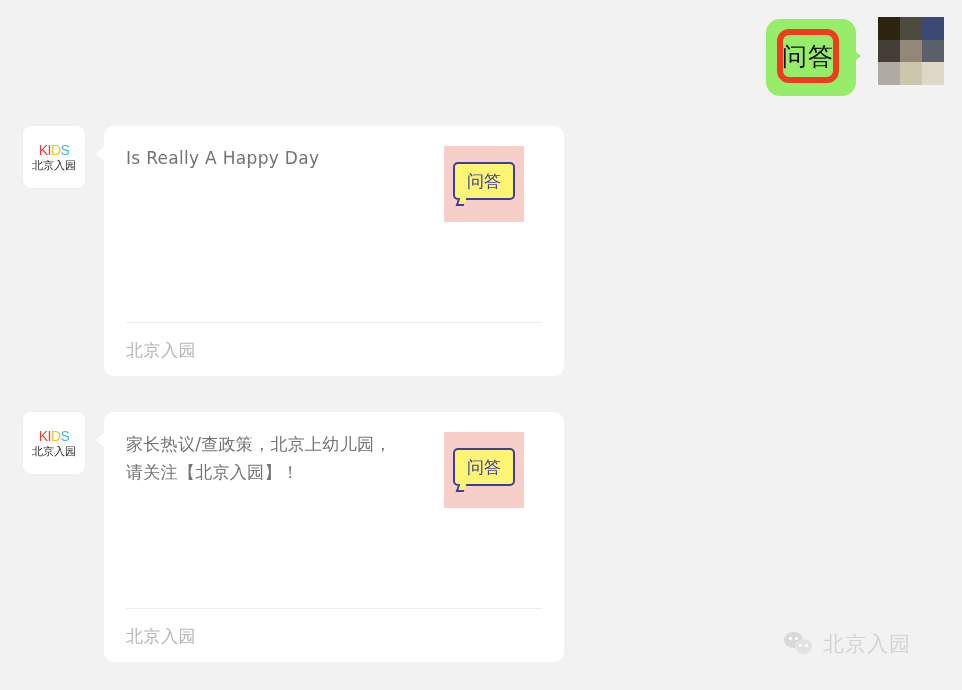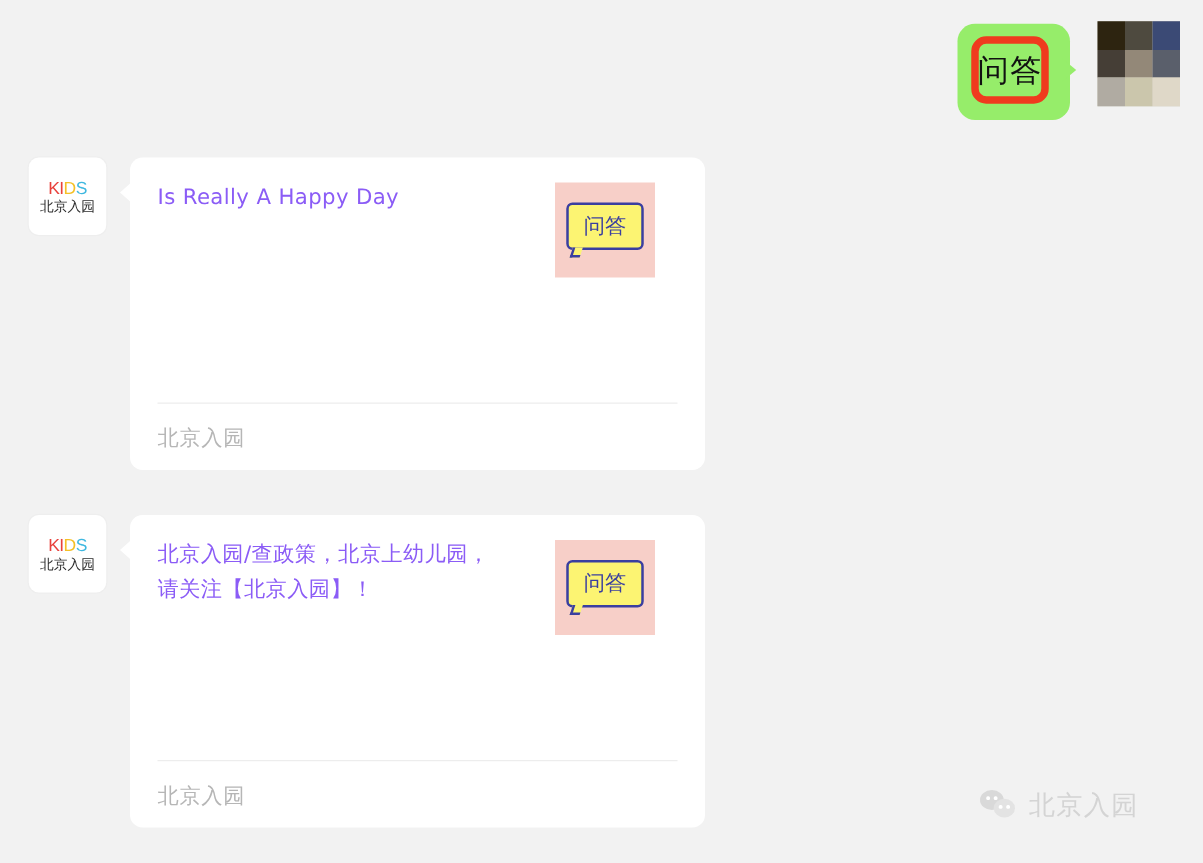--- a/index.html
+++ b/index.html
@@ -170,21 +170,21 @@
   }
 
   .card-mid {
     position: relative;
     min-height: 82px;
   }
 
   .card-desc {
     font-size: 17px;
     line-height: 28px;
-    color: #8b5cf6;
+    color: #737373;
     font-family: "DejaVu Sans", sans-serif;
     width: 268px;
     max-height: 58px;
     overflow: hidden;
     letter-spacing: 0.3px;
   }
 
   .thumb {
     position: absolute;
     right: 18px;
@@ -347,21 +347,21 @@
       <span style="color: rgb(232, 65, 60);">K</span><span style="color: rgb(232, 65, 60);">I</span><span style="color: rgb(245, 192, 38);">D</span><span style="color: rgb(63, 184, 224);">S</span>
     </div>
     <div class="cn">北京入园</div>
   </div>
 
   <div class="bubble-tail-left"></div>
 
   <div class="card">
     <div class="card-body">
       <div class="card-mid">
-        <div class="card-desc">北京入园/查政策，北京上幼儿园，请关注【北京入园】！</div>
+        <div class="card-desc">家长热议/查政策，北京上幼儿园，请关注【北京入园】！</div>
         <div class="thumb" style="background: rgb(247, 207, 200);">
           <div class="sp-bubble" style="background: rgb(252, 244, 114); border-color: rgb(58, 63, 160);">
             <span class="t" style="color: rgb(58, 63, 160);">问答</span>
           </div>
           <div class="sp-tail" style="background: rgb(252, 244, 114); border-color: rgb(58, 63, 160);"></div>
         </div>
       </div>
     </div>
     <div class="card-divider"></div>
     <div class="card-footer">北京入园</div>

